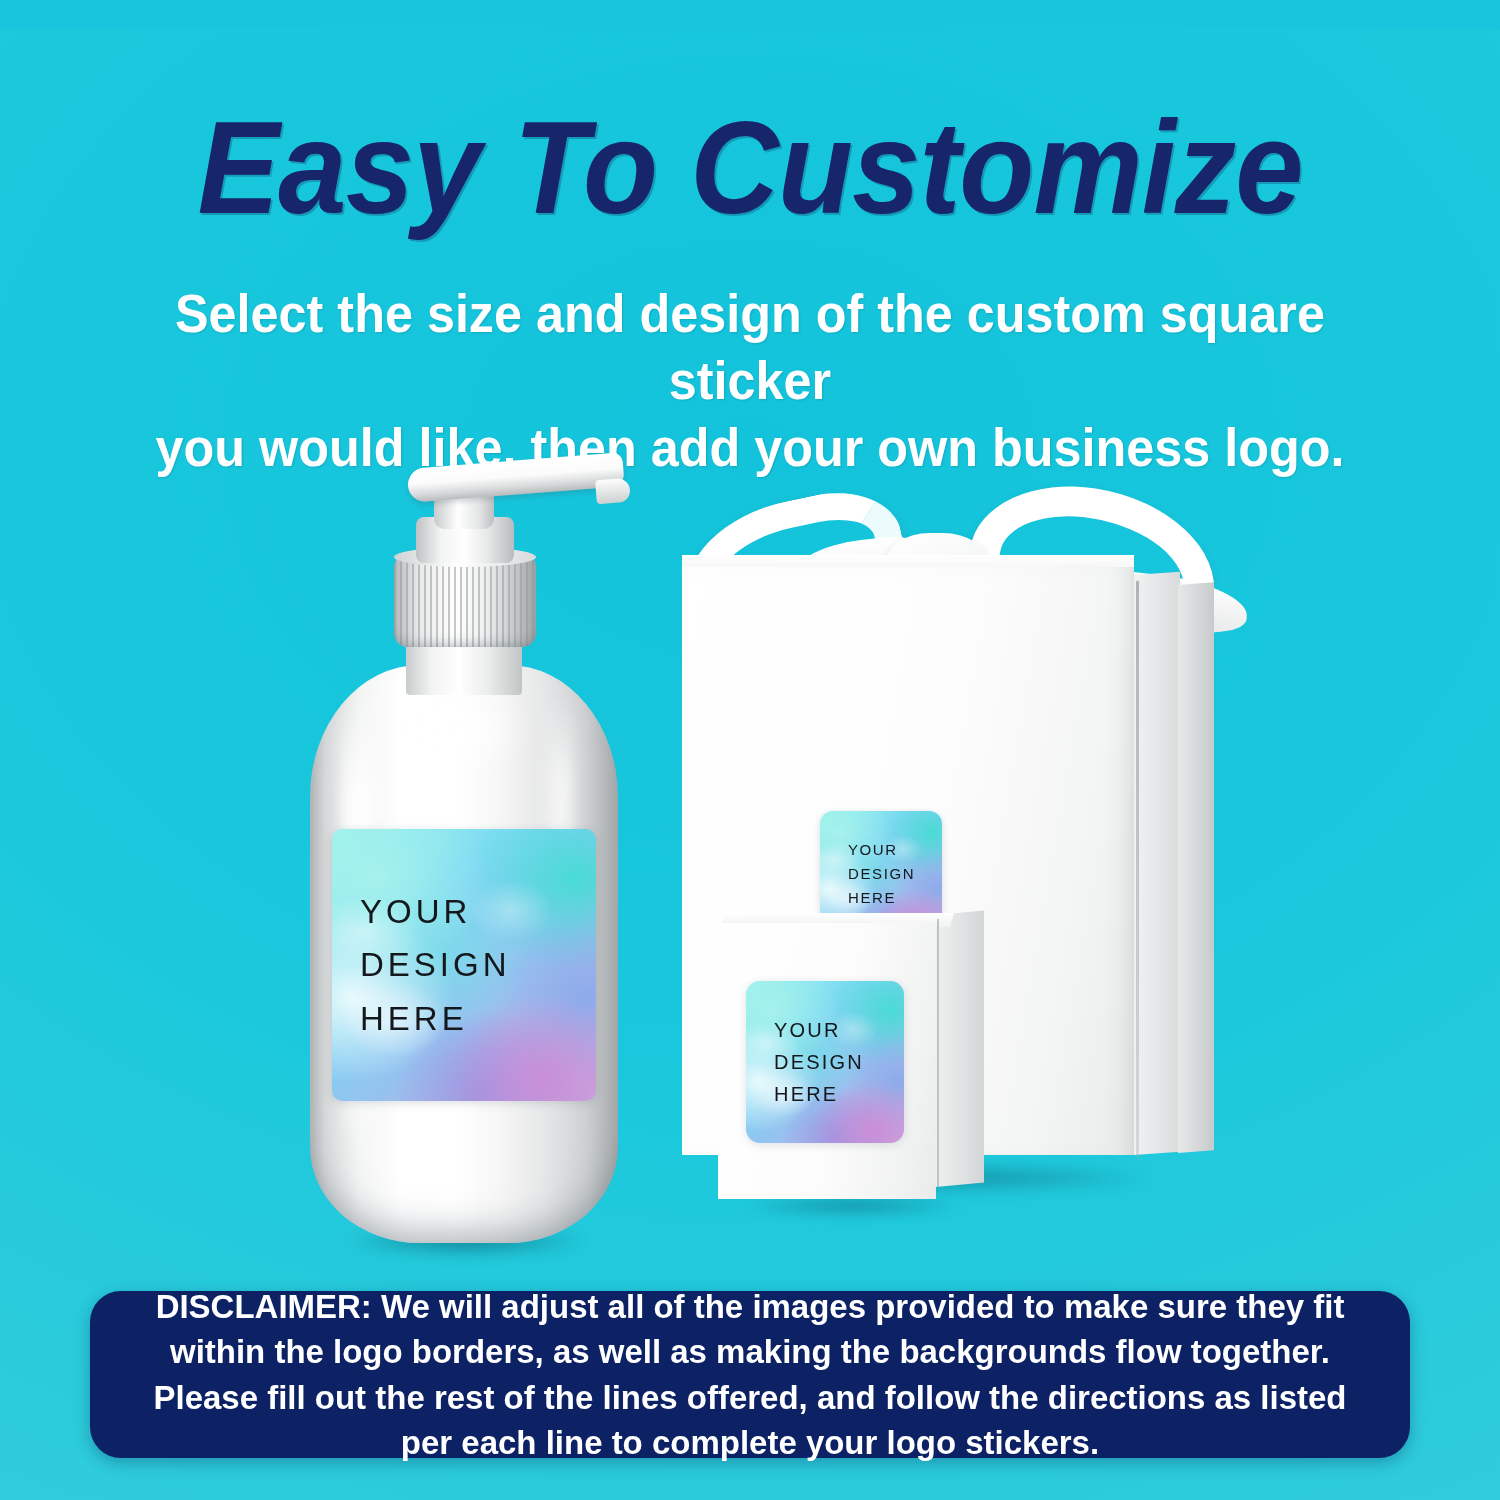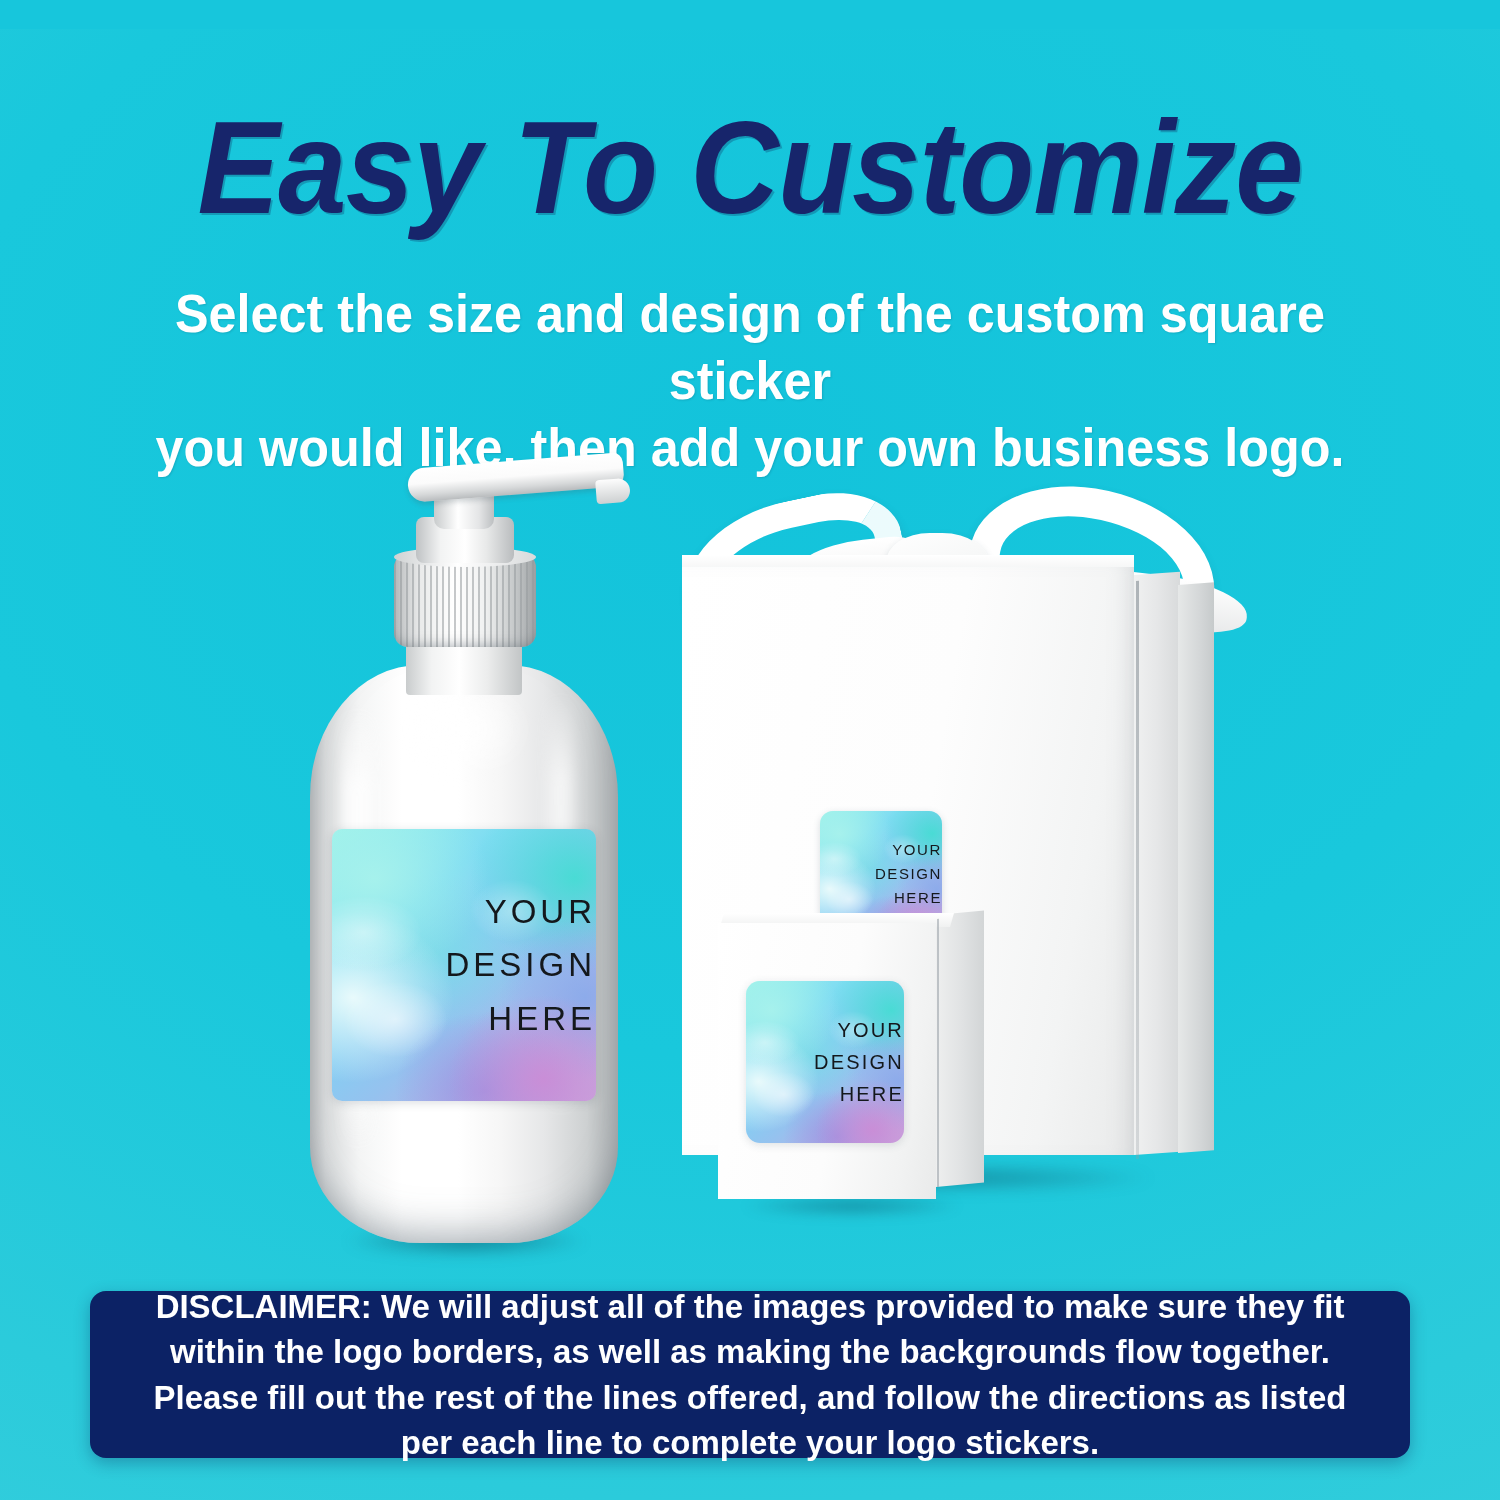--- a/index.html
+++ b/index.html
@@ -251,35 +251,36 @@
   .wc::after{
     content:"";position:absolute;inset:0;
     background:
       radial-gradient(28% 20% at 24% 70%, rgba(255,255,255,.55), rgba(255,255,255,0) 70%),
       radial-gradient(22% 16% at 68% 30%, rgba(255,255,255,.35), rgba(255,255,255,0) 72%),
       radial-gradient(30% 18% at 12% 38%, rgba(255,255,255,.45), rgba(255,255,255,0) 74%);
     mix-blend-mode:screen;
   }
   .wc-text{
     position:absolute;inset:0;display:flex;flex-direction:column;
-    align-items:flex-end;justify-content:center;
+    align-items:flex-start;justify-content:center;
     color:#14181c;
     font-weight:300;
     text-align:center;
     z-index:3;
+    padding-left:28px;
   }
   .wc-text span{display:block;}
   .label-bottle .wc-text{font-size:33px;line-height:1.62;letter-spacing:4px;}
   .label-gift   .wc-text{font-size:15px;line-height:1.60;letter-spacing:1.6px;}
   .label-pbox   .wc-text{font-size:20px;line-height:1.60;letter-spacing:2.2px;}
 
   
   .disclaimer{
     position:absolute;left:90px;top:1262px;width:1320px;height:167px;
-    background:#0C2265;border-radius:16px;
+    background:#0C2265;border-radius:31px;
     display:flex;align-items:center;justify-content:center;
     box-shadow:0 5px 16px rgba(8,30,80,.3);
   }
   .disclaimer p{
     margin:0;padding:0 34px;text-align:center;color:#FFFFFF;
     font-size:34px;line-height:1.33;font-weight:bold;
     transform:scaleX(.97);
   }
   .disclaimer b{font-weight:bold;}
 </style>

